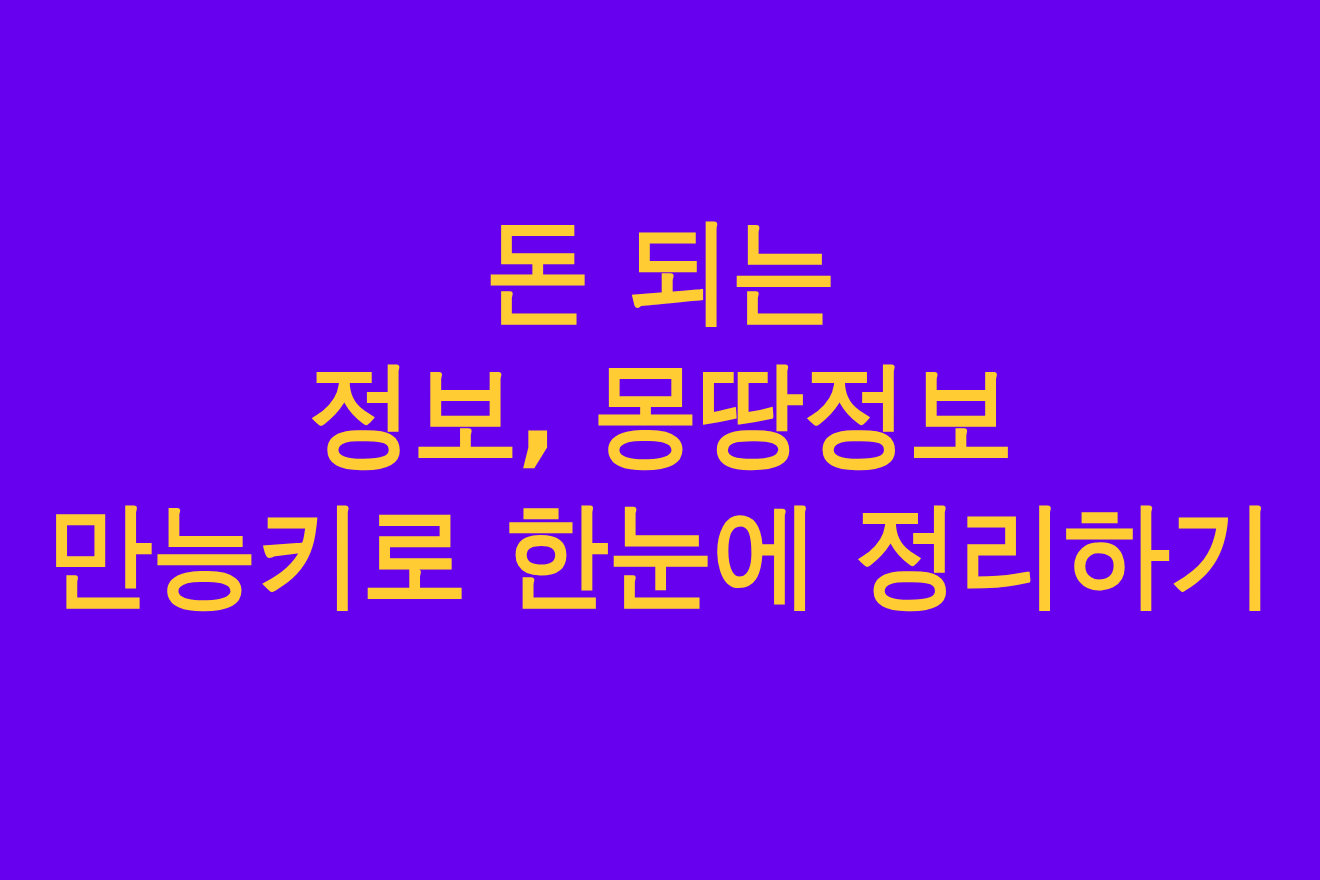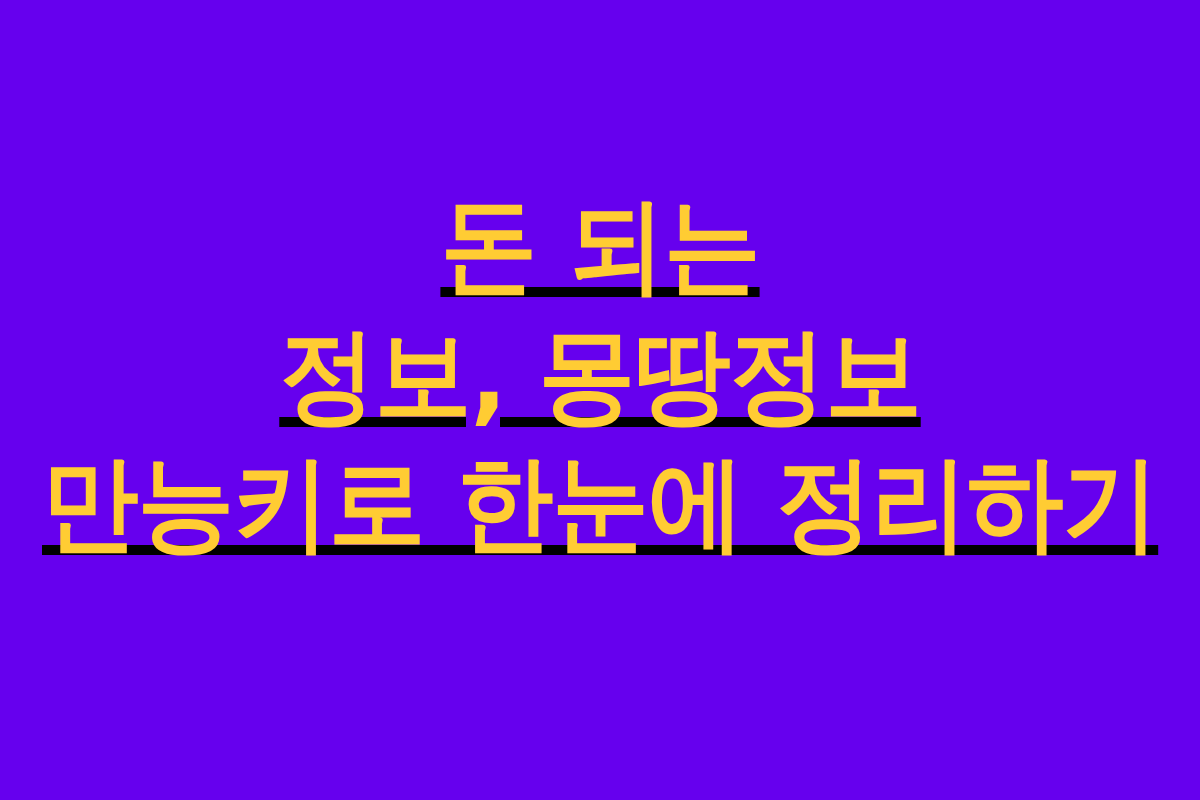--- a/index.html
+++ b/index.html
@@ -28,21 +28,20 @@
 
   #headline {
     position: relative;
     width: 100%;
     display: flex;
     flex-direction: column;
     align-items: center;
     justify-content: center;
     
     margin-top: -52px;
-    text-decoration: underline;
   }
 
   .hl-line {
     display: block;
     width: 100%;
     text-align: center;
     font-family: "DejaVu Sans", "Liberation Sans", sans-serif;
     font-weight: 700;
     letter-spacing: -0.012em;
     white-space: nowrap;

